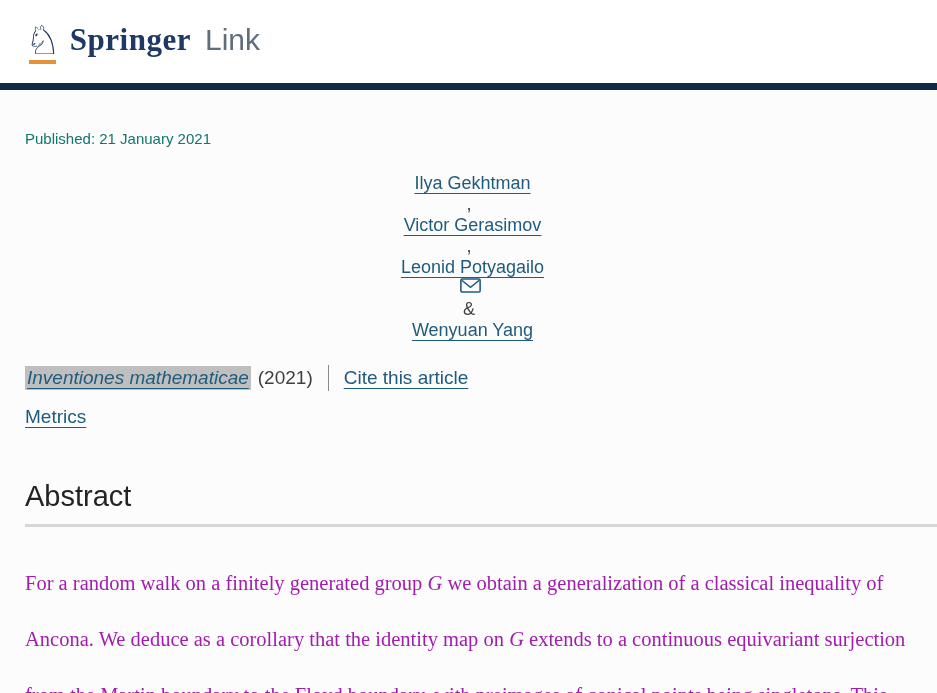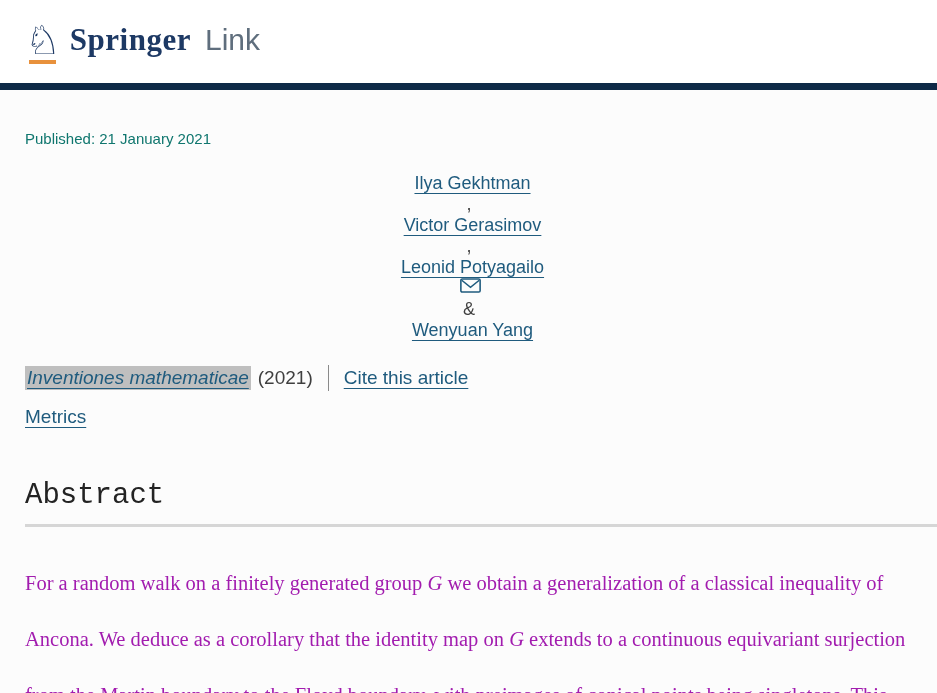--- a/index.html
+++ b/index.html
@@ -105,21 +105,21 @@
     width: 0;
     height: 26px;
     border-left: 1px solid #8a8a8a;
     margin: 0 15px;
   }
 
   .metrics-row { margin-top: 15px; font-size: 19px; }
 
   .abstract-heading {
     margin-top: 50px;
-    font-family: Liberation Mono, monospace;
+    font-family: Liberation Sans, sans-serif;
     font-weight: 400;
     font-size: 29px;
     color: #232323;
     line-height: 36px;
   }
   .abstract-rule {
     margin-top: 10px;
     margin-right: -17px;
     height: 3px;
     background: #d6d6d6;

